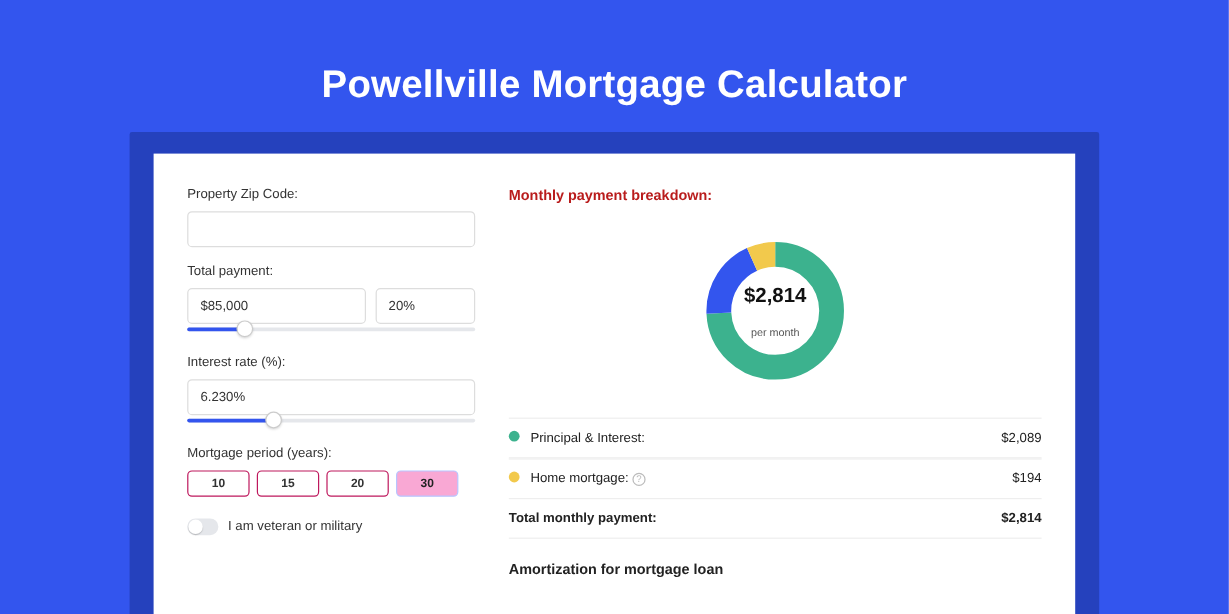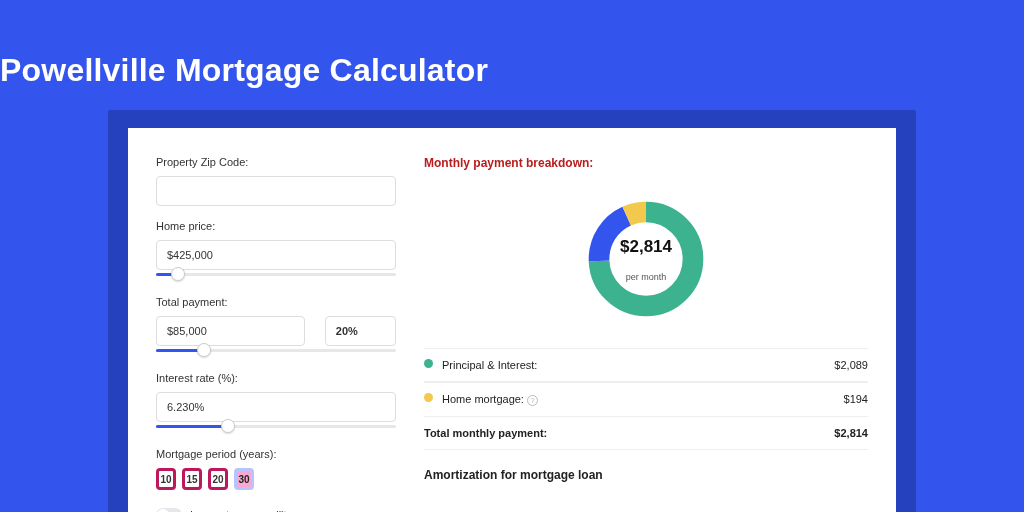--- a/index.html
+++ b/index.html
@@ -1,35 +1,35 @@
 <!DOCTYPE html>
 <html><head>
 <meta charset="utf-8">
 <style>
   * { box-sizing: border-box; margin: 0; padding: 0; font-family: Arial, Helvetica, sans-serif; }
   body { background: #3355ee; width: 1024px; height: 512px; overflow: hidden; }
   .wrap { width: 1024px; height: 512px; position: relative; }
-  .title { color: #fff; text-align: left; font-size: 32px; font-weight: 700; padding-top: 52px; letter-spacing: 0.2px; }
+  .title { color: #fff; text-align: center; font-size: 32px; font-weight: 700; padding-top: 52px; letter-spacing: 0.2px; }
   .shadow { position: absolute; top: 110px; left: 108px; right: 108px; bottom: 0; background: #2541bd; border-radius: 2px 2px 0 0; }
   .card { position: absolute; top: 128px; left: 128px; right: 128px; bottom: 0; background: #fff; padding: 28px 28px 0 28px; display: flex; gap: 28px; }
   .col-left { width: 240px; flex-shrink: 0; }
   .col-right { flex: 1; }
   .label { font-size: 11px; color: #333; margin-bottom: 8px; display: block; }
   .input { width: 100%; height: 30px; border: 1px solid #ddd; border-radius: 4px; padding: 0 10px; font-size: 11px; color: #333; }
   .input-blank { width: 100%; height: 30px; border: 1px solid #ddd; border-radius: 4px; }
   .slider { position: relative; height: 14px; margin-top: -2px; }
   .slider-track { position: absolute; left: 0; right: 0; top: 5px; height: 3px; background: #e5e7eb; border-radius: 2px; }
   .slider-fill { position: absolute; left: 0; top: 5px; height: 3px; background: #3355ee; border-radius: 2px; }
   .slider-thumb { position: absolute; top: -1px; width: 14px; height: 14px; background: #fff; border: 1px solid #ccc; border-radius: 50%; box-shadow: 0 1px 2px rgba(0,0,0,0.15); transform: translateX(-50%); }
-  .row { display: flex; gap: 20px; justify-content: flex-end; }
+  .row { display: flex; gap: 8px; justify-content: flex-end; }
   .row .input:first-child { flex: 0 0 62%; }
-  .row .input:last-child { flex: 1; font-weight: bold; }
+  .row .input:last-child { flex: 1; }
   .field { margin-bottom: 14px; }
   .periods { display: flex; gap: 6px; }
-  .period-btn { flex: none; width: 20px; height: 22px; font-size: 10px; font-weight: 600; color: #333; background: #fff; border: 3px solid #be185d; border-radius: 4px; display: flex; align-items: center; justify-content: center; cursor: pointer; }
+  .period-btn { flex: none; width: 52px; height: 22px; font-size: 10px; font-weight: 600; color: #333; background: #fff; border: 1px solid #be185d; border-radius: 4px; display: flex; align-items: center; justify-content: center; cursor: pointer; }
   .period-btn.active { background: #f9a8d4; border-color: #b7c5ff; color: #222; }
   .toggle-row { display: flex; align-items: center; gap: 8px; margin-top: 18px; }
   .toggle { width: 26px; height: 14px; background: #e5e7eb; border-radius: 10px; position: relative; }
   .toggle-knob { position: absolute; left: 1px; top: 1px; width: 12px; height: 12px; background: #fff; border-radius: 50%; box-shadow: 0 1px 1px rgba(0,0,0,0.2); }
   .toggle-label { font-size: 11px; color: #333; }
   .section-title { font-size: 12px; font-weight: 700; color: #b91c1c; margin-bottom: 14px; }
   .donut-wrap { display: flex; justify-content: center; align-items: center; height: 150px; margin-bottom: 14px; }
   .donut { position: relative; width: 124px; height: 124px; }
   .donut svg { width: 124px; height: 124px; transform: rotate(-90deg); }
   .donut-center { position: absolute; inset: 0; display: flex; flex-direction: column; align-items: center; justify-content: center; }
@@ -53,29 +53,20 @@
   <div class="shadow"></div>
   <div class="card">
 
     <div class="col-left">
 
       <div class="field">
         <span class="label">Property Zip Code:</span>
         <div class="input-blank"></div>
       </div>
 
-      <div class="field">
-        <span class="label">Home price:</span>
-        <input class="input" value="$425,000" style="">
-        <div class="slider">
-          <div class="slider-track"></div>
-          <div class="slider-fill" style="width:9%"></div>
-          <div class="slider-thumb" style="left:9%"></div>
-        </div>
-      </div>
 
       <div class="field">
         <span class="label">Total payment:</span>
         <div class="row">
           <input class="input" value="$85,000" style="">
           <input class="input" value="20%" style="">
         </div>
         <div class="slider">
           <div class="slider-track"></div>
           <div class="slider-fill" style="width:20%"></div>

